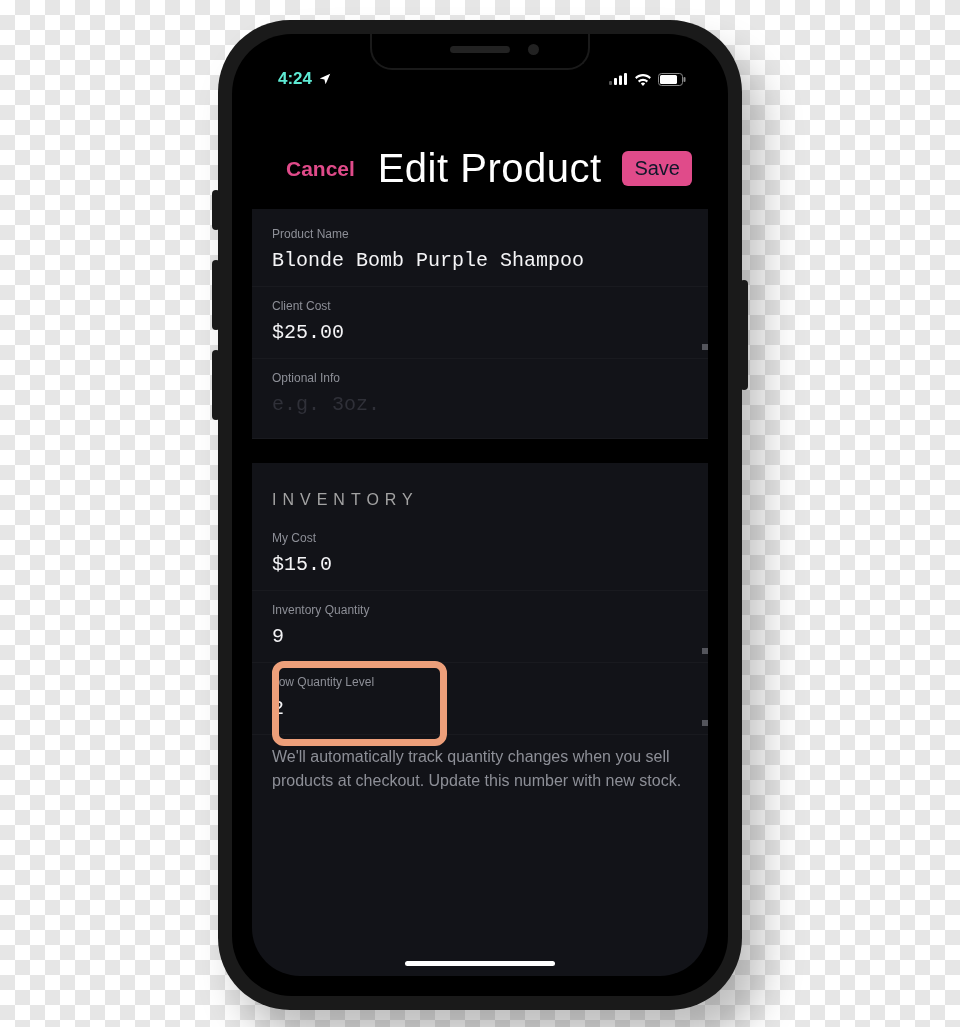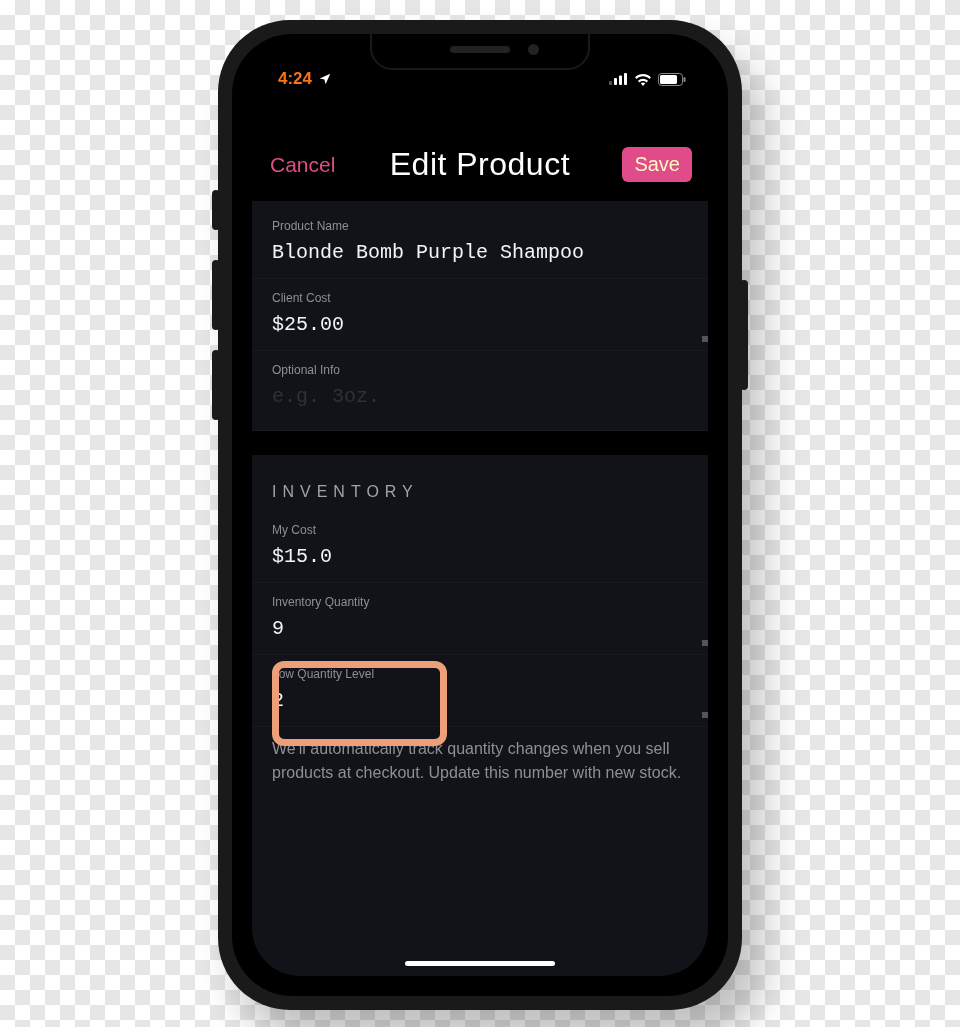--- a/index.html
+++ b/index.html
@@ -71,53 +71,54 @@
     position: absolute; top: 10px; left: calc(50% + 48px);
     width: 11px; height: 11px; background: #222; border-radius: 50%;
   }
 
   .status-bar {
     height: 46px;
     display: flex;
     align-items: center;
     justify-content: space-between;
     padding: 4px 22px 0 26px;
-    color: #f97316;
+    color: #5eead4;
     font-size: 17px;
     font-weight: 600;
   }
   .status-left { display: flex; align-items: center; gap: 6px; }
   .status-right { display: flex; align-items: center; gap: 6px; }
   .loc-icon svg, .signal svg, .wifi svg, .batt svg { display: block; }
 
   .nav-bar {
     padding: 46px 16px 18px 16px;
     display: flex;
     align-items: center;
     justify-content: space-between;
     gap: 12px;
   }
   .nav-cancel {
     color: #e04b8a;
     font-size: 21px;
-    font-weight: 400;
+    font-weight: 700;
     background: none; border: none; cursor: pointer;
     padding: 4px 2px;
+    margin-left: 16px;
   }
   .nav-title {
     color: #fff;
-    font-size: 32px;
+    font-size: 40px;
     font-weight: 400;
     letter-spacing: .5px;
     flex: 1;
     text-align: center;
   }
   .nav-save {
     background: #e04b8a;
-    color: #fef9c3;
+    color: #0f172a;
     border: none;
     border-radius: 6px;
     font-size: 20px;
     padding: 6px 12px;
     cursor: pointer;
     font-weight: 400;
   }
 
   .form {
     background: #121318;

